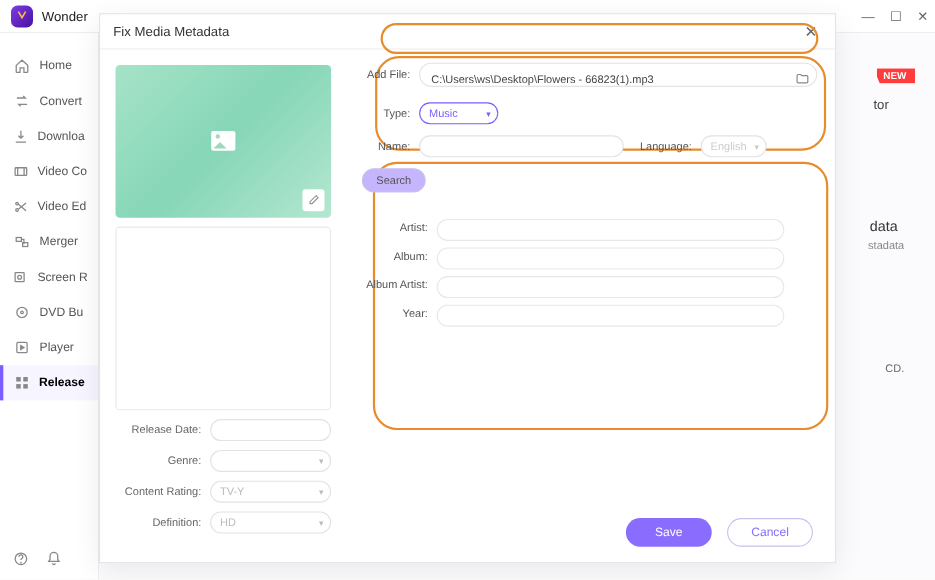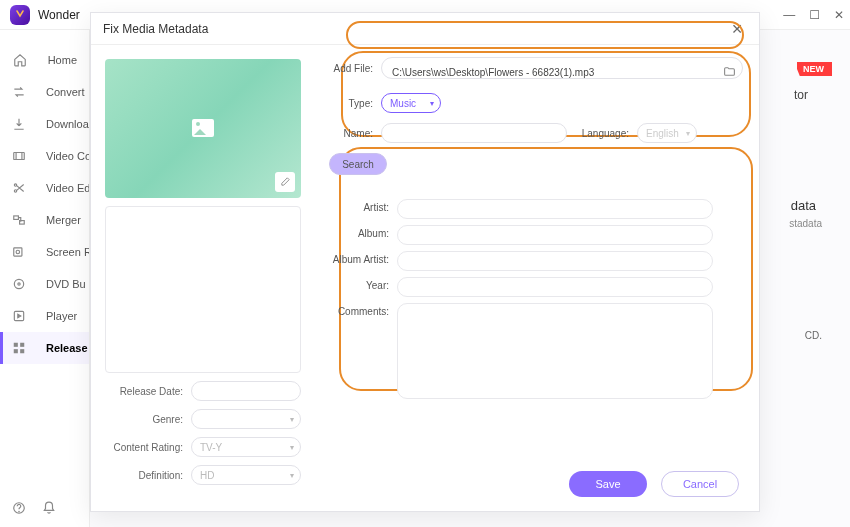--- a/index.html
+++ b/index.html
@@ -6,21 +6,21 @@
 body { width: 850px; height: 527px; background: #f5f5f7; overflow: hidden; position: relative; }
 
 .titlebar { height: 30px; background: #fff; display: flex; align-items: center; padding: 0 10px; border-bottom: 1px solid #eee; position: relative; }
 .titlebar .logo { width: 20px; height: 20px; border-radius: 6px; background: linear-gradient(135deg,#7b3fe4,#4a0ea0); margin-right: 8px; display:flex;align-items:center;justify-content:center; }
 .titlebar .logo svg { width:12px;height:12px; }
 .titlebar .app-name { font-size: 12px; color: #222; }
 .win-controls { position:absolute; right:6px; top:0; height:30px; display:flex; align-items:center; gap:14px; color:#666; font-size:12px;}
 .win-controls span { cursor:pointer; }
 
 .sidebar { position: absolute; left:0; top:30px; width:90px; bottom:0; background:#fff; border-right:1px solid #eee; padding-top:14px; display:flex; flex-direction:column; }
-.sidebar-item { display:flex; align-items:center; gap:20px; padding:8px 12px; font-size:11px; color:#555; cursor:pointer; white-space:nowrap; overflow:hidden; }
+.sidebar-item { display:flex; align-items:center; gap:8px; padding:8px 12px; font-size:11px; color:#555; cursor:pointer; white-space:nowrap; overflow:hidden; }
 .sidebar-item .sicon { width:16px; height:16px; display:flex; align-items:center; justify-content:center; color:#888; }
 .sidebar-item.active { font-weight:700; color:#000; border-left:3px solid #7b5cff; background:#f7f5ff; padding-left:9px;}
 .sidebar-bottom { margin-top:auto; display:flex; gap:16px; padding:12px; color:#888; }
 
 .app-main { position:absolute; left:90px; top:30px; right:0; bottom:0; background:#fbfbfd; }
 .new-badge { position:absolute; right:18px; top:32px; background:#ff3b3b; color:#fff; font-size:9px; font-weight:700; padding:2px 8px 2px 6px; clip-path: polygon(0 0,100% 0,100% 100%,8% 100%,0 50%); }
 .bg-hint1 { position:absolute; right:42px; top:58px; font-size:12px; color:#444; }
 .bg-hint2 { position:absolute; right:34px; top:168px; font-size:13px; color:#333; font-weight:500;}
 .bg-hint3 { position:absolute; right:28px; top:188px; font-size:10px; color:#888;}
 .bg-hint4 { position:absolute; right:28px; top:300px; font-size:10px; color:#666;}
@@ -54,21 +54,21 @@
 .ov-meta { left:248px; top:134px; width:414px; height:244px; }
 
 .filerow { display:flex; align-items:center; margin-left:20px; margin-top:0; }
 .filerow label { width:56px; text-align:right; font-size:10px; color:#555; padding-right:8px;}
 .filepill { flex:1; height:22px; border:1px solid #e2e2e8; border-radius:11px; display:flex; align-items:flex-end; padding:0 26px 0 10px; font-size:10px; color:#444; position:relative; background:#fff;}
 .filepill .folder { position:absolute; right:6px; color:#888; }
 
 .search-area { margin-top:14px; margin-left:20px; }
 .srow { display:flex; align-items:center; margin-bottom:10px; }
 .srow label { width:56px; text-align:right; font-size:10px; color:#555; padding-right:8px;}
-.type-pill { width:60px; height:20px; border:1.5px solid #7b5cff; border-radius:10px; display:flex; align-items:center; padding:0 8px; font-size:10px; color:#7b5cff; position:relative; cursor:pointer;}
+.type-pill { width:72px; height:20px; border:1.5px solid #7b5cff; border-radius:10px; display:flex; align-items:center; padding:0 8px; font-size:10px; color:#7b5cff; position:relative; cursor:pointer;}
 .type-pill .chev { position:absolute; right:6px; font-size:8px; }
 .txtpill { height:20px; border:1px solid #e2e2e8; border-radius:10px; background:#fff; font-size:10px; padding:0 8px; color:#444;}
 .name-input { width:186px; }
 .lang-lbl { width:auto; margin-left:14px; font-size:10px; color:#555; padding-right:6px;}
 .lang-pill { width:60px; color:#ccc; position:relative; display:flex; align-items:center;}
 .lang-pill .chev { position:absolute; right:6px; font-size:8px; color:#ccc;}
 .search-btn { margin-left:4px; height:22px; width:58px; border:1px solid #c9c1ee; border-radius:11px; background:#c4b5fd; font-size:10px; color:#555; cursor:pointer;}
 
 .meta-area { margin-top:24px; margin-left:20px; }
 .mrow { display:flex; align-items:flex-start; margin-bottom:6px; }
@@ -311,24 +311,20 @@
             <div class="mpill"></div>
           </div>
         <div class="mrow">
             <label>Album Artist:</label>
             <div class="mpill"></div>
           </div>
         <div class="mrow">
             <label>Year:</label>
             <div class="mpill"></div>
           </div>
-        <div class="mrow">
-            <label>Comments:</label>
-            <div class="mpill comments"></div>
-          </div>
       </div>
 
       <div class="modal-footer">
         <button class="btn btn-save">Save</button>
         <button class="btn btn-cancel">Cancel</button>
       </div>
     </div>
   </div>
 </div>
 

